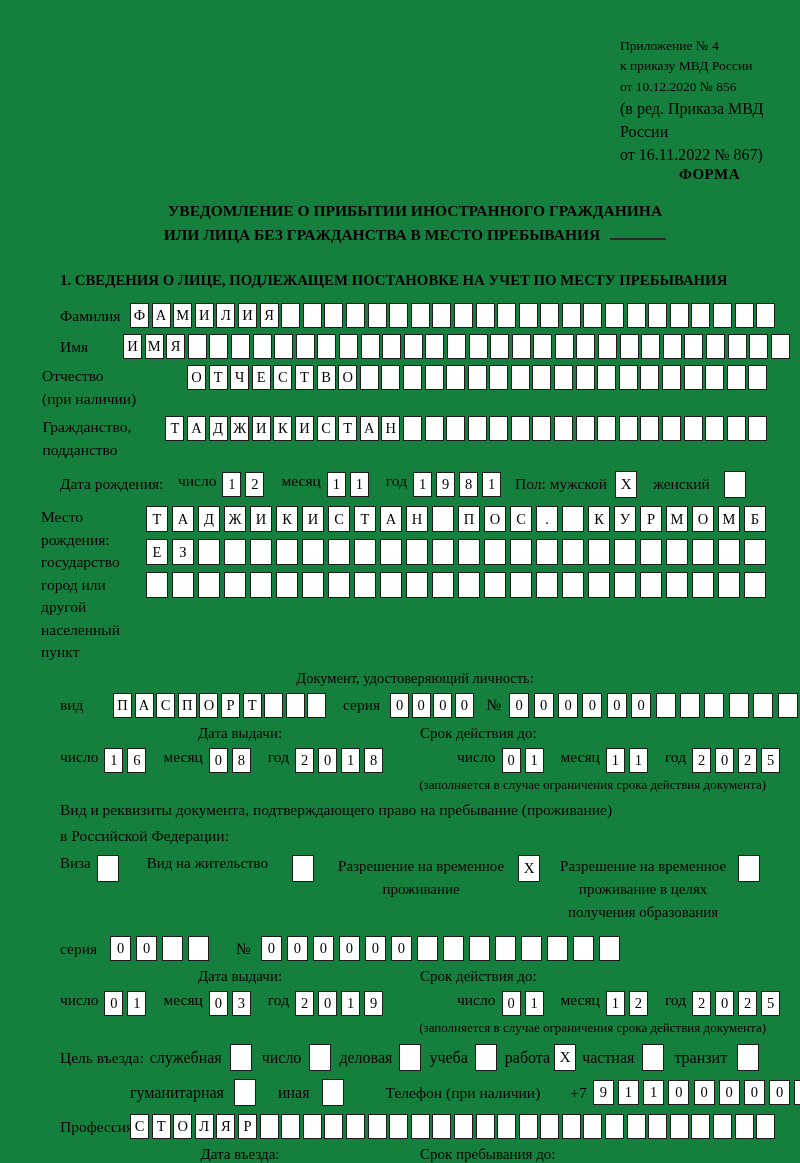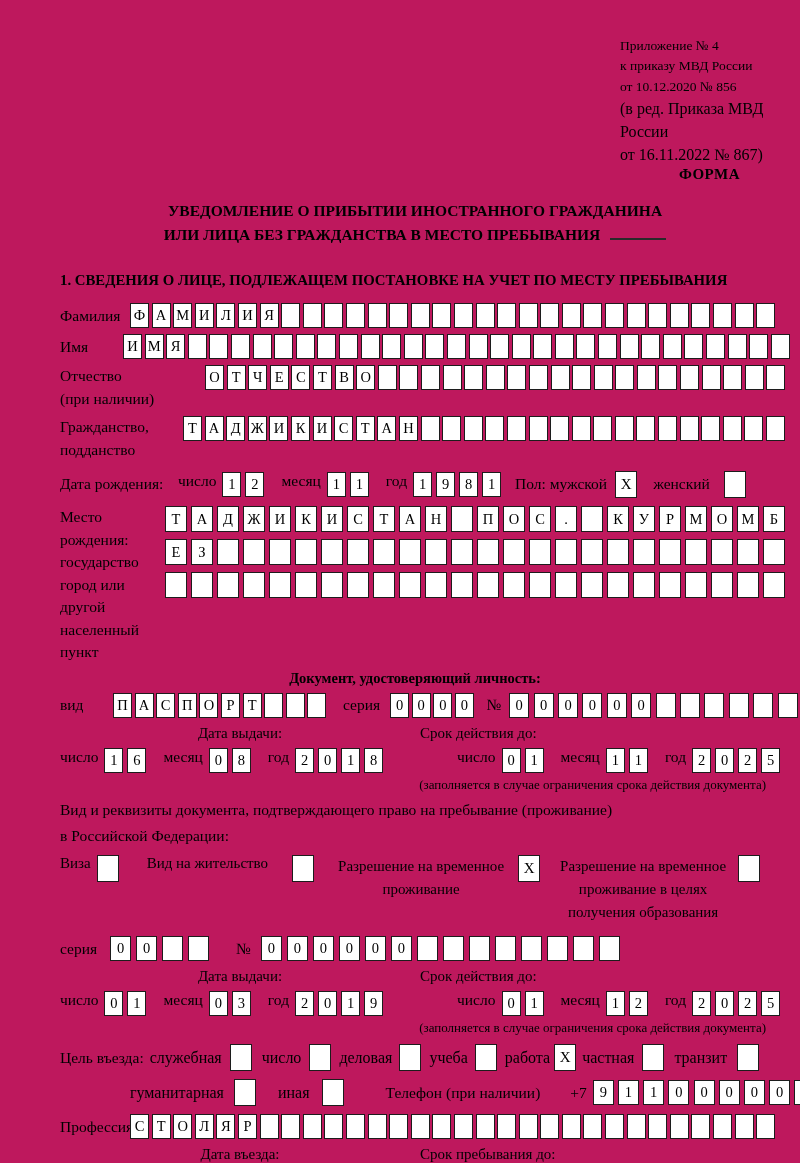--- a/index.html
+++ b/index.html
@@ -1,31 +1,31 @@
 <!DOCTYPE html>
 <html><head>
 <meta charset="utf-8">
 <style>
   html,body{margin:0;padding:0;background:#ffffff;}
   .page{
     width:800px;height:1163px;box-sizing:border-box;position:relative;
-    background:#be185d;color:#000;
+    background:#15803d;color:#000;
     font-family:"Liberation Serif","DejaVu Serif",serif;
     padding:36px 30px 0 60px;overflow:hidden;
   }
   
   .appendix{margin-left:560px;width:180px;font-size:13.5px;line-height:1.5;}
   .appendix .a-sub{font-size:16px;line-height:1.45;}
   .forma{text-align:right;padding-right:30px;font-weight:bold;font-size:15px;letter-spacing:.5px;}
   .title{margin-top:16px;text-align:center;font-weight:bold;font-size:15.5px;line-height:1.55;}
   .tunder{display:inline-block;width:56px;border-bottom:2px solid #2a2a2a;margin-left:10px;}
   .sect{margin-top:25px;font-weight:bold;font-size:14.8px;}
   
   .frow{display:flex;align-items:center;}
-  .atop{align-items:flex-start;}
+  .atop{align-items:flex-start;justify-content:flex-end;}
   .flabel{flex:none;font-size:15.5px;line-height:1.45;}
   .cellrow{display:flex;flex:none;}
   .cell{
     flex:none;display:inline-flex;align-items:center;justify-content:center;
     width:19px;height:25px;box-sizing:border-box;border:1.6px solid #1c1c1c;
     margin-right:2.6px;font-size:14.5px;background:#fff;
   }
   .row-wide .cell{width:22px;height:26px;margin-right:4px;}
   .row-docnum .cell{width:20px;margin-right:4.4px;}
   .row-permit .cell{width:21px;margin-right:5px;}
@@ -56,21 +56,21 @@
   .lab-surname{width:70px;}
   .lab-name{width:63px;}
   .lab-pat{width:145px;}
   .lab-cit{width:123px;}
   .lab-birth{width:118px;}
   .lab-bp{width:105px;}
   .stack{display:flex;flex-direction:column;}
   .stack .cellrow{margin-bottom:7px;}
   .m-t6{margin-top:6px;} .m-t8{margin-top:8px;} .m-t10{margin-top:10px;}
   .m-t12{margin-top:12px;} .m-t14{margin-top:14px;}
-  .center-bold{text-align:center;font-weight:bold;font-size:14.5px;margin-top:6px;}
+  .center-bold{text-align:center;font-weight:normal;font-size:14.5px;margin-top:6px;}
 </style>
 </head>
 <body>
 
 <div class="page">
 
   <div class="appendix">
     <div>Приложение № 4</div>
     <div>к приказу МВД России</div>
     <div>от 10.12.2020 № 856</div>

